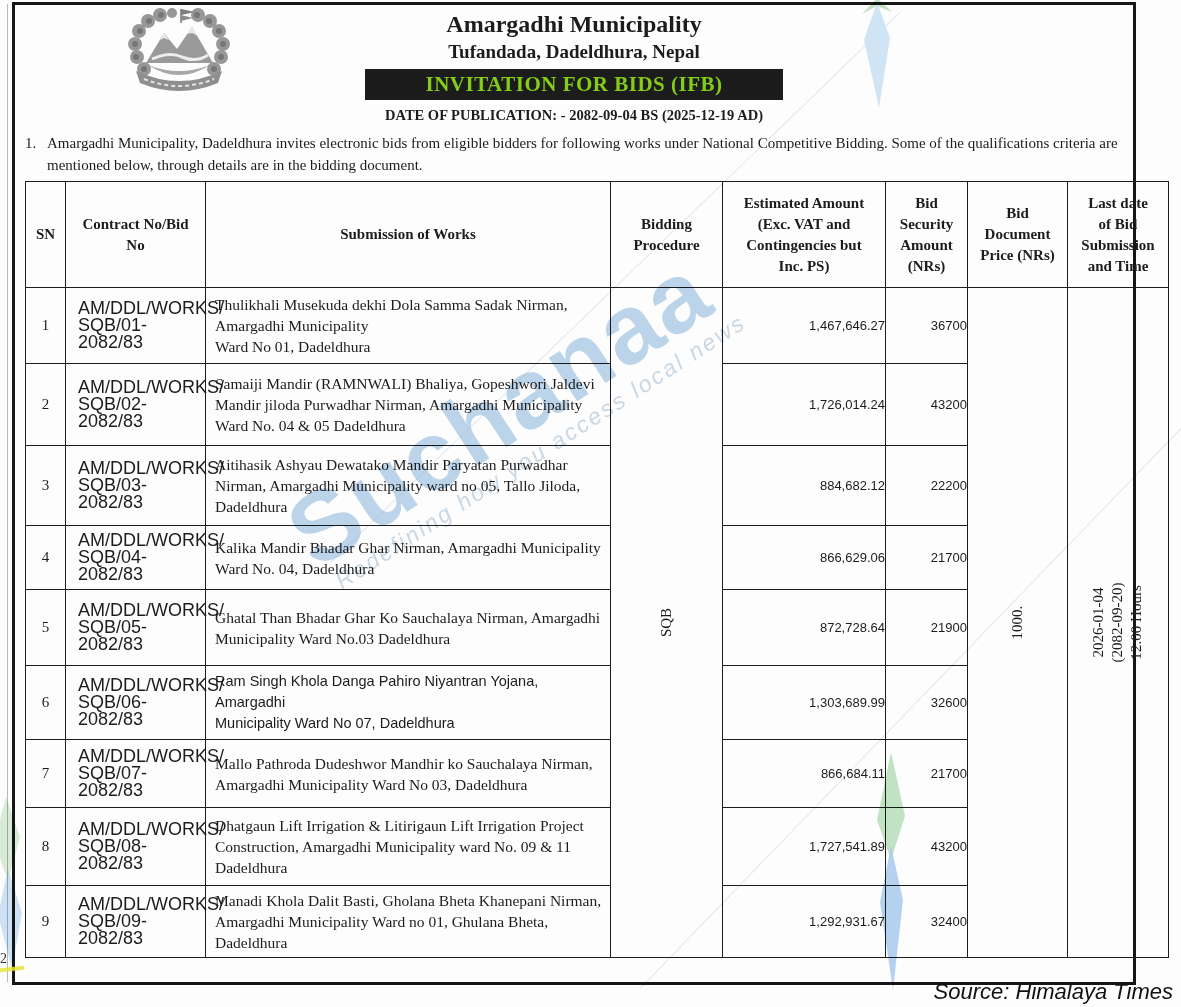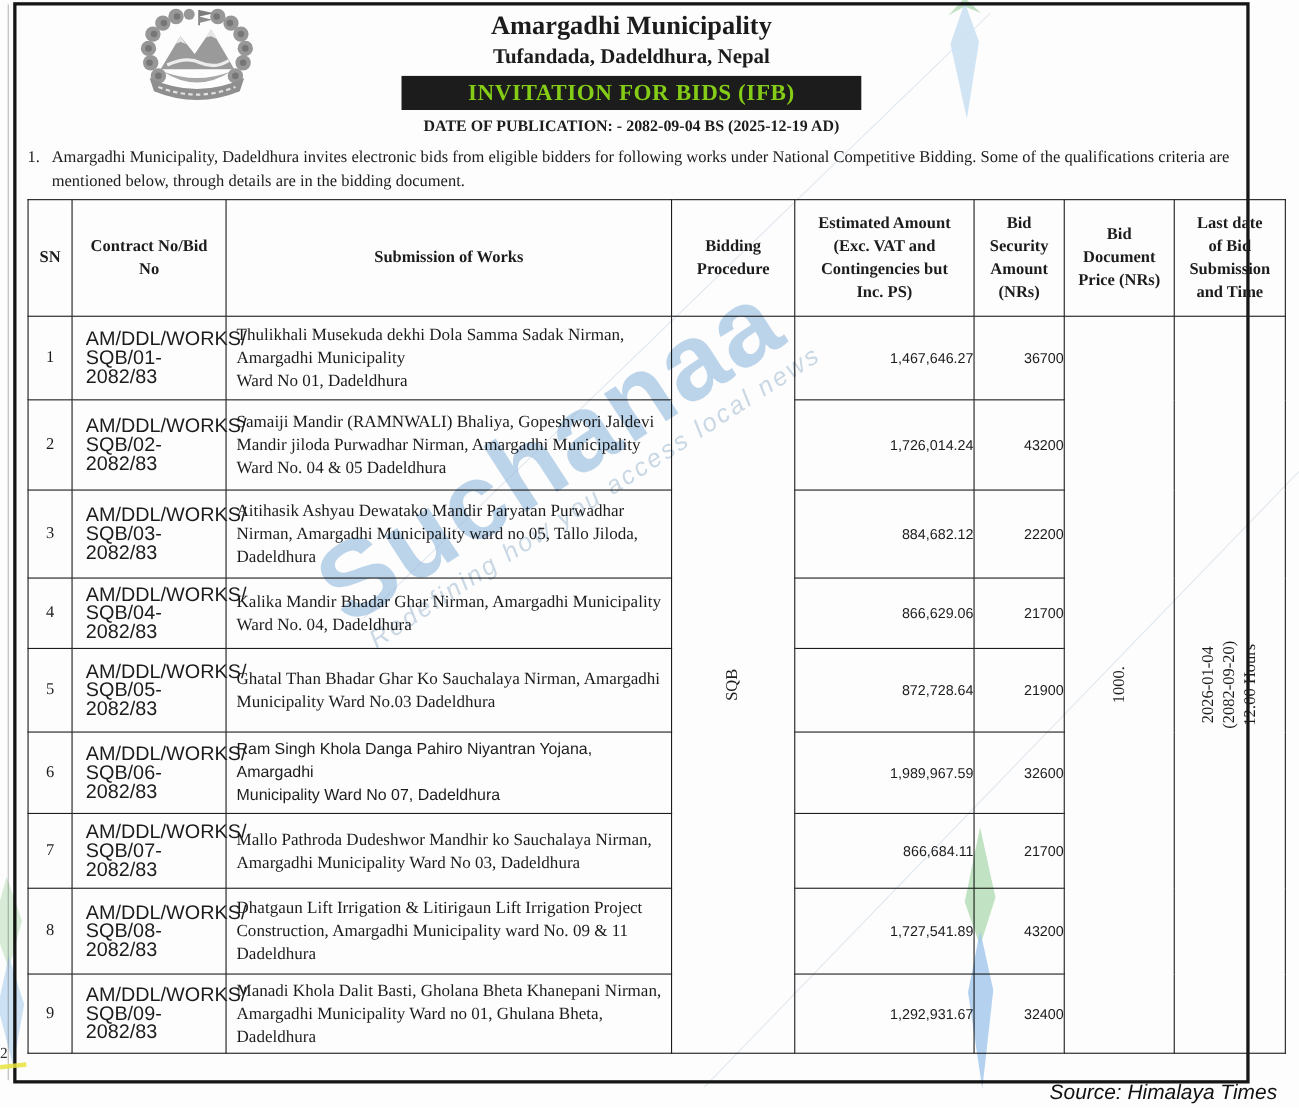--- a/index.html
+++ b/index.html
@@ -53,22 +53,22 @@
   td.c-desc.sans { font-family:"Liberation Sans", sans-serif; font-size:14.5px; }
   td.c-est, td.c-sec { text-align:right; font-family:"Liberation Sans", sans-serif; font-size:13px; }
   td.vcell { text-align:center; }
   .vwrap { height:100%; display:flex; align-items:center; justify-content:center; }
   .vtext { transform:rotate(-90deg); white-space:pre-line; font-size:15px; line-height:19px; }
 
   
   .note { margin:8px 10px 0 10px; font-size:15.5px; }
   .note b { font-weight:bold; }
   .source {
-    position:absolute; right:20px; bottom:2px;
-    font-family:"Liberation Sans", sans-serif; font-style:italic; font-size:19px; color:#111;
+    position:absolute; right:8px; bottom:2px;
+    font-family:"Liberation Sans", sans-serif; font-style:italic; font-size:22px; color:#111;
   }
   .corner-mark { position:absolute; left:0px; top:951px; font-size:14px; color:#333; }
   .corner-sliver { position:absolute; left:0px; top:967px; width:24px; height:4px; background:#e6e43c; opacity:.85; transform:rotate(-6deg); }
 
   
   .wm-layer { position:absolute; inset:0; pointer-events:none; mix-blend-mode:multiply; }
   .wm-brand {
     position:absolute; left:298px; top:492px;
     font-family:"Liberation Sans", sans-serif; font-weight:bold; font-size:98px; line-height:100px;
     letter-spacing:2px; color:rgba(137,181,221,0.55);
@@ -262,21 +262,21 @@
 Municipality Ward No.03 Dadeldhura</td>
           <td class="c-est">872,728.64</td>
           <td class="c-sec">21900</td>
         </tr>
         <tr>
           <td class="c-sn">6</td>
           <td class="c-contract">AM/DDL/WORKS/
 SQB/06-2082/83</td>
           <td class="c-desc sans">Ram Singh Khola Danga Pahiro Niyantran Yojana, Amargadhi
 Municipality Ward No 07, Dadeldhura</td>
-          <td class="c-est">1,989,967.59</td>
+          <td class="c-est">1,303,689.99</td>
           <td class="c-sec">32600</td>
         </tr>
         <tr>
           <td class="c-sn">7</td>
           <td class="c-contract">AM/DDL/WORKS/
 SQB/07-2082/83</td>
           <td class="c-desc">Mallo Pathroda Dudeshwor Mandhir ko Sauchalaya Nirman,
 Amargadhi Municipality Ward No 03, Dadeldhura</td>
           <td class="c-est">866,684.11</td>
           <td class="c-sec">21700</td>

